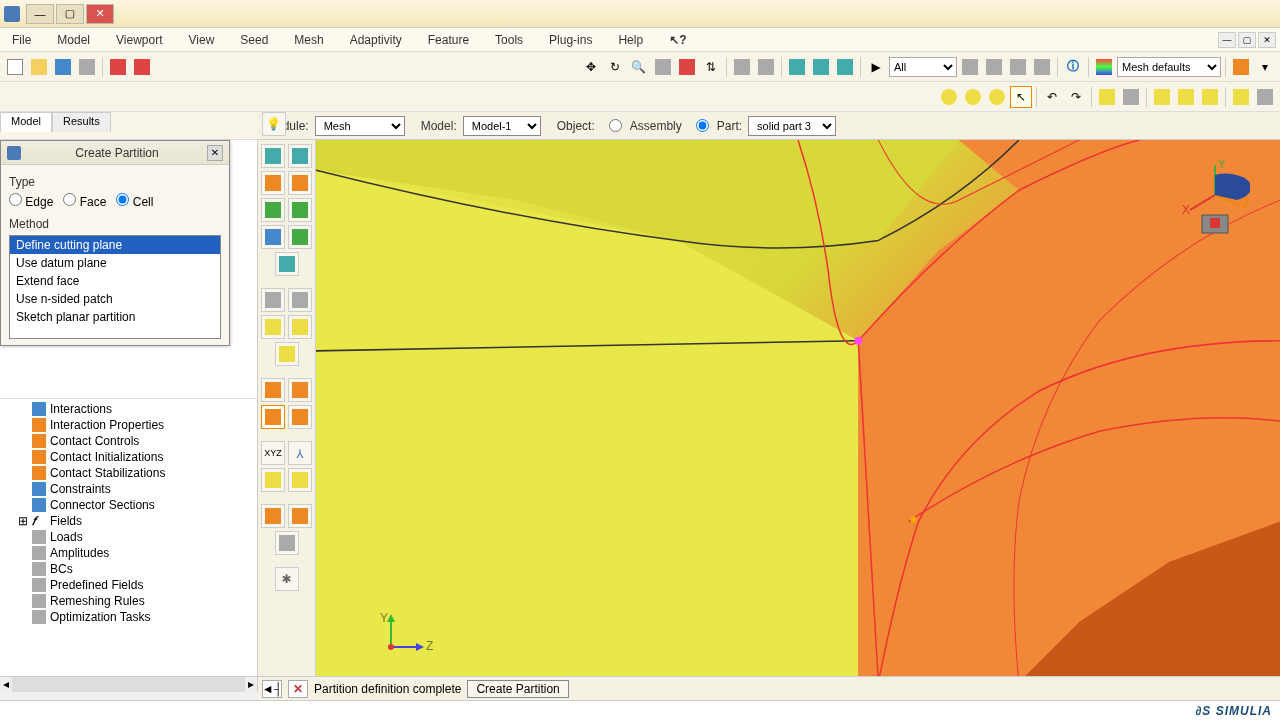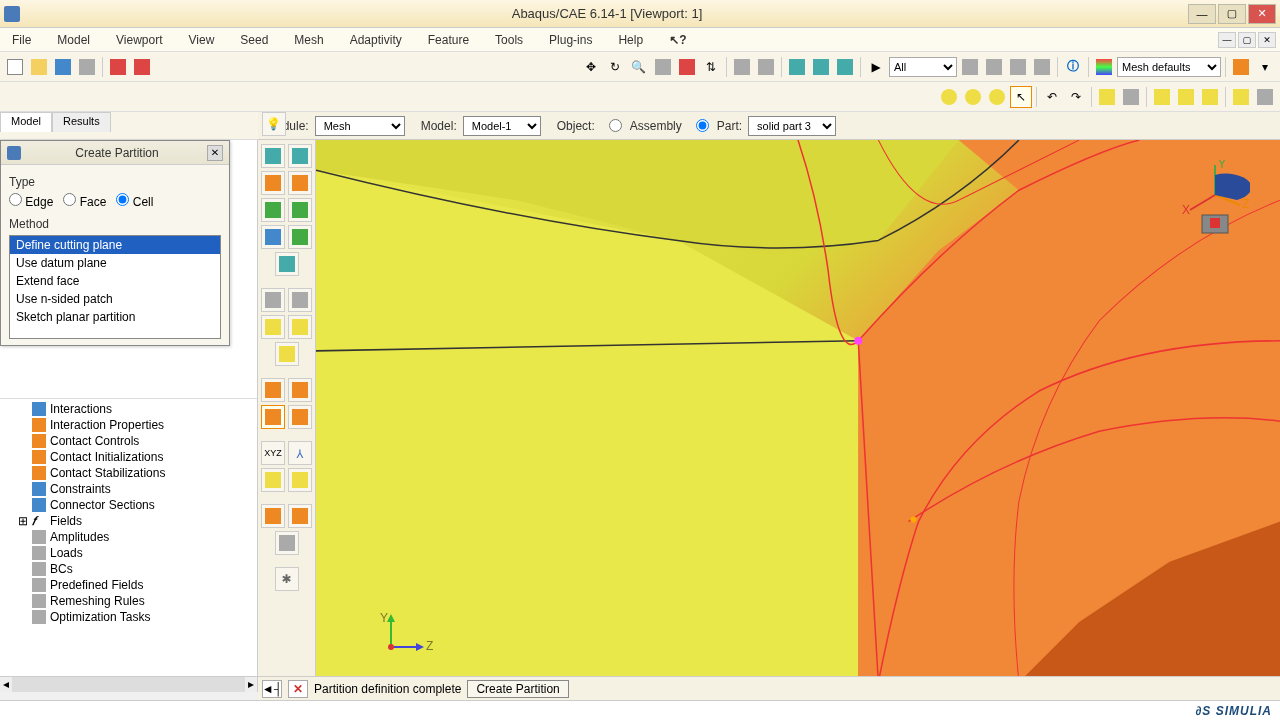--- a/index.html
+++ b/index.html
@@ -93,21 +93,20 @@
 .ic-yellow { background: #ed4; }
 .ic-orange { background: #e82; }
 .ic-gray { background: #aaa; }
 .ic-teal { background: #4aa; }
 </style>
 </head>
 <body>
 
 <div class="titlebar">
   <span class="app-icon"></span>
-  <span class="title">Abaqus/CAE 6.14-1 [Viewport: 1]</span>
   <div class="win-btns">
     <div class="win-btn">—</div>
     <div class="win-btn">▢</div>
     <div class="win-btn close">✕</div>
   </div>
 </div>
 
 <div class="menubar">
   <span class="menu-item">File</span>
   <span class="menu-item">Model</span>
@@ -354,25 +353,25 @@
           <span class="tree-icon ic-blue"></span>
           <span>Connector Sections</span>
         </div>
       <div class="tree-item" style="padding-left:14px;">
           <span style="width:10px;display:inline-block;">⊞</span>
           <span class="tree-icon" style="font-style:italic;font-weight:bold;">𝑓</span>
           <span>Fields</span>
         </div>
       <div class="tree-item">
           <span class="tree-icon ic-gray"></span>
+          <span>Loads</span>
+        </div>
+      <div class="tree-item">
+          <span class="tree-icon ic-gray"></span>
           <span>Amplitudes</span>
-        </div>
-      <div class="tree-item">
-          <span class="tree-icon ic-gray"></span>
-          <span>Loads</span>
         </div>
       <div class="tree-item">
           <span class="tree-icon ic-gray"></span>
           <span>BCs</span>
         </div>
       <div class="tree-item">
           <span class="tree-icon ic-gray"></span>
           <span>Predefined Fields</span>
         </div>
       <div class="tree-item">

